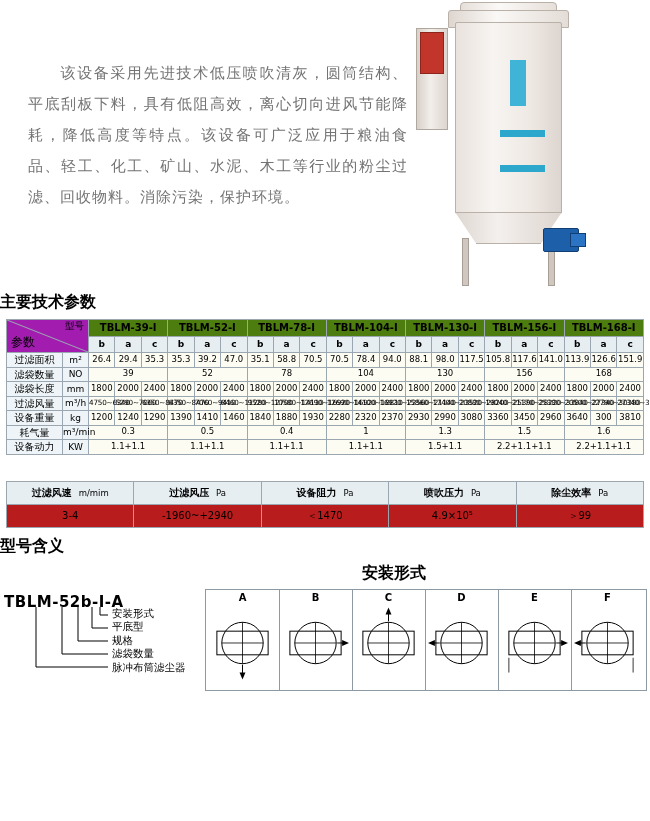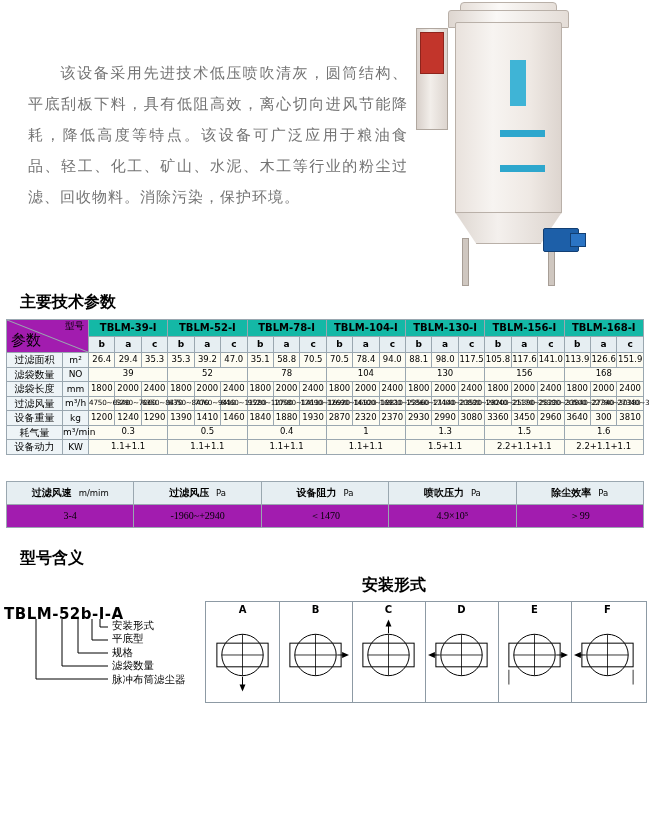--- a/index.html
+++ b/index.html
@@ -43,50 +43,50 @@
   .m-leg.l2{left:148px;top:238px;}
   .m-blue1{position:absolute;left:110px;top:60px;width:16px;height:46px;background:#3fb4d6;}
   .m-blue2{position:absolute;left:100px;top:130px;width:45px;height:7px;background:#2ea7cd;}
   .m-blue3{position:absolute;left:100px;top:165px;width:45px;height:7px;background:#2ea7cd;}
   .m-motor{position:absolute;left:143px;top:228px;width:34px;height:22px;background:#1d5fa8;
     border:1px solid #123f73;border-radius:2px;}
   .m-motor2{position:absolute;left:170px;top:233px;width:14px;height:12px;background:#2b74c4;
     border:1px solid #123f73;}
   
   h2.sec{
-    font-size:16px;font-weight:bold;margin:0;padding:0 0 6px 20px;color:#000;
+    font-size:16px;font-weight:bold;margin:0;padding:0 0 6px 0;color:#000;
     font-family:"DejaVu Sans","Liberation Sans",sans-serif;
   }
   .sec-wrap{padding-top:4px;}
   
   table.spec{
     border-collapse:collapse;margin:0 6px;width:638px;
     font-size:8.5px;table-layout:fixed;
   }
   table.spec td,table.spec th{
     border:1px solid #9aa7b0;text-align:center;vertical-align:middle;
     padding:1px 0;line-height:1.15;
   }
-  table.spec .hdr{background:#14b8a6;font-weight:bold;font-size:10px;}
+  table.spec .hdr{background:#4d7c0f;font-weight:bold;font-size:10px;}
   table.spec .hdr2{background:#e6eef2;font-weight:bold;font-size:9px;}
   table.spec .lbl{background:#eef4f7;font-size:10px;font-weight:normal;text-align:center;}
   table.spec .unit{background:#eef4f7;font-size:9px;}
   table.spec .val{background:#fdfcf2;}
   .corner{background:#a21caf;position:relative;height:30px;}
-  .corner .tl{position:absolute;left:4px;bottom:2px;font-size:15px;font-family:Liberation Mono, monospace;}
+  .corner .tl{position:absolute;left:4px;bottom:2px;font-size:12px;}
   .corner .br{position:absolute;right:4px;top:1px;font-size:9.5px;}
   .corner .diag{position:absolute;left:0;top:0;width:100%;height:100%;}
   .small{font-size:7.2px;letter-spacing:-0.2px;}
   
   table.gen{
     border-collapse:collapse;margin:0 6px;width:638px;font-size:10px;table-layout:fixed;
   }
   table.gen td{border:1px solid #9aa7b0;text-align:center;padding:4px 12px;}
   table.gen .gh{background:#e6eef2;font-weight:bold;}
-  table.gen .gv{background:#a21caf;font-family:Liberation Serif, serif;}
+  table.gen .gv{background:#b91c1c;}
   table.gen .un{font-size:8.5px;font-weight:normal;}
   
   .bottom{position:relative;height:140px;}
   .model-code{position:absolute;left:4px;top:30px;font-size:15px;font-weight:bold;letter-spacing:0.5px;}
   .leaders{position:absolute;left:0;top:0;width:200px;height:140px;}
   .legend{position:absolute;left:112px;top:44px;font-size:10.5px;line-height:13.6px;}
   
   .install-title{position:absolute;left:362px;top:0px;font-size:16px;font-weight:bold;}
   .install-box{position:absolute;left:205px;top:26px;width:440px;height:100px;
     border:1px solid #8d9aa4;background:#fff;}
@@ -279,21 +279,21 @@
           <td class="unit">kg</td>
           <td class="val">1200</td>
           <td class="val">1240</td>
           <td class="val">1290</td>
           <td class="val">1390</td>
           <td class="val">1410</td>
           <td class="val">1460</td>
           <td class="val">1840</td>
           <td class="val">1880</td>
           <td class="val">1930</td>
-          <td class="val">2870</td>
+          <td class="val">2280</td>
           <td class="val">2320</td>
           <td class="val">2370</td>
           <td class="val">2930</td>
           <td class="val">2990</td>
           <td class="val">3080</td>
           <td class="val">3360</td>
           <td class="val">3450</td>
           <td class="val">2960</td>
           <td class="val">3640</td>
           <td class="val">300</td>
@@ -339,21 +339,21 @@
           <td class="gv">3-4</td>
           <td class="gv">-1960~+2940</td>
           <td class="gv">＜1470</td>
           <td class="gv">4.9×10⁵</td>
           <td class="gv">＞99</td>
         </tr>
       </tbody>
     </table>
 </div>
 
-<div class="sec-wrap" style="margin-top:16px;">
+<div class="sec-wrap" style="margin-top:4px;">
   <h2 class="sec">型号含义</h2>
   <div class="bottom">
     <div class="model-code">TBLM-52b-Ⅰ-A</div>
 
     <svg class="leaders">
       <polyline points="108,52 100,52 100,44" fill="none" stroke="#000" stroke-width="1"></polyline>
       <polyline points="108,65 92,65 92,44" fill="none" stroke="#000" stroke-width="1"></polyline>
       <polyline points="108,78 78,78 78,44" fill="none" stroke="#000" stroke-width="1"></polyline>
       <polyline points="108,91 62,91 62,44" fill="none" stroke="#000" stroke-width="1"></polyline>
       <polyline points="108,104 36,104 36,44" fill="none" stroke="#000" stroke-width="1"></polyline>

